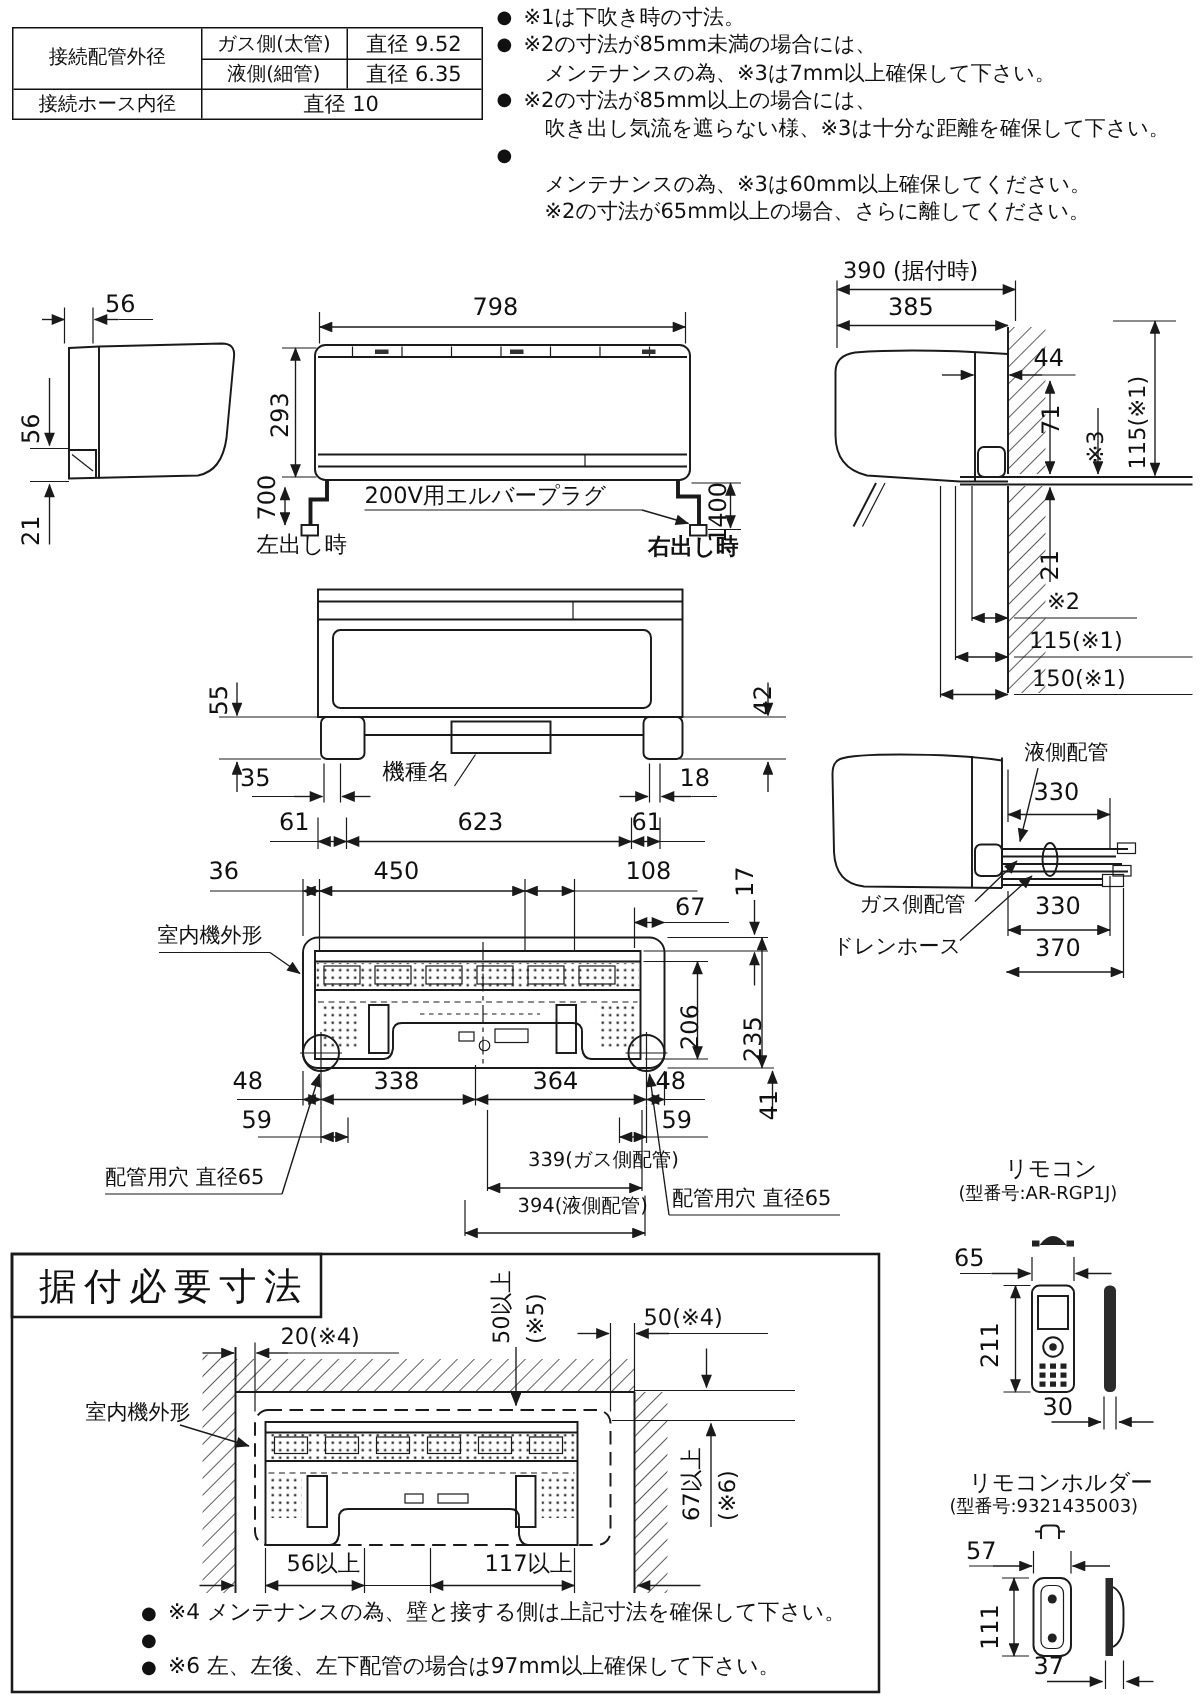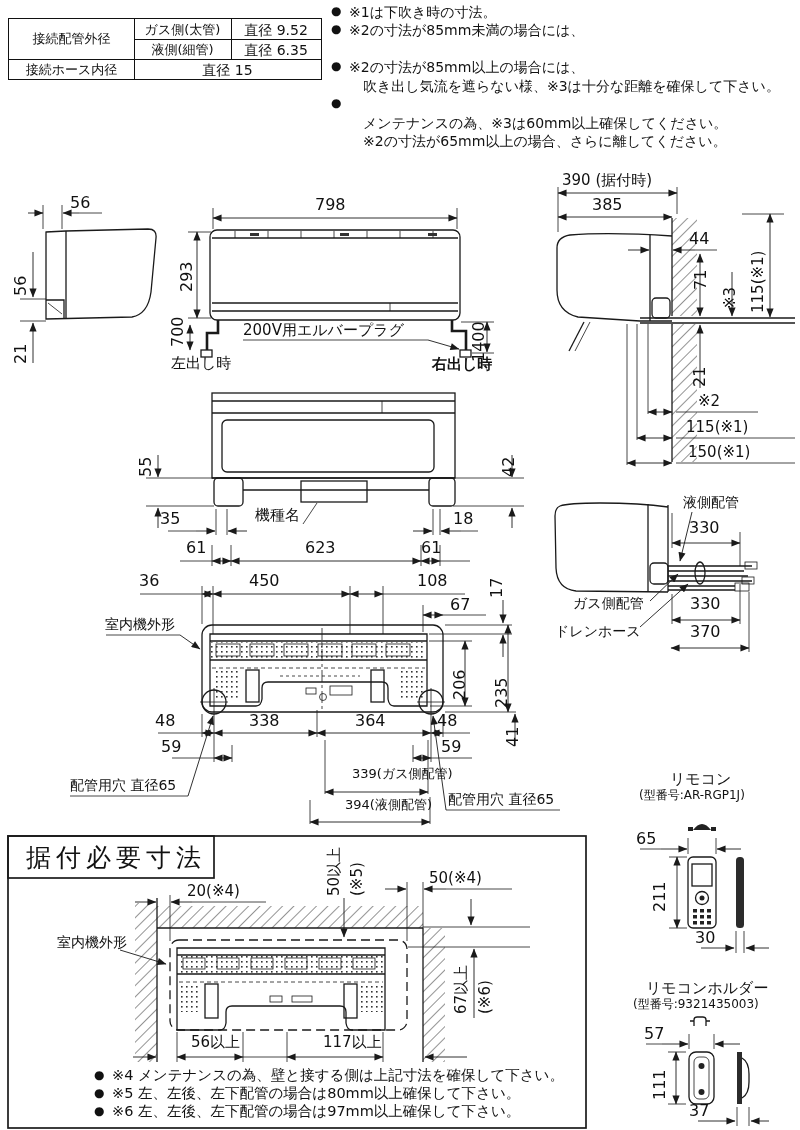--- a/index.html
+++ b/index.html
@@ -318,27 +318,28 @@
   <div class="bd" style="left:125px;top:0;width:1.2px;height:60px;"></div>
   <div class="bd" style="left:222px;top:0;width:1.2px;height:40px;"></div>
   <div class="bd" style="left:125px;top:20px;width:187px;height:1.2px;"></div>
   <div class="bd" style="left:0;top:40px;width:312px;height:1.2px;"></div>
   <div class="c" style="left:0;top:13px;width:125px;">接続配管外径</div>
   <div class="c" style="left:125px;top:4px;width:97px;">ガス側(太管)</div>
   <div class="c" style="left:222px;top:4px;width:90px;font-size:14px;">直径 9.52</div>
   <div class="c" style="left:125px;top:24px;width:97px;">液側(細管)</div>
   <div class="c" style="left:222px;top:24px;width:90px;font-size:14px;">直径 6.35</div>
   <div class="c" style="left:0;top:44px;width:125px;">接続ホース内径</div>
-  <div class="c" style="left:125px;top:44px;width:187px;font-size:14px;">直径 15</div>
+  <div class="c" style="left:125px;top:44px;width:187px;font-size:14px;">直径 10</div>
 </div>
 
 <div class="t s12" style="left:331px;top:5px;">●</div>
 <div class="t s14" style="left:349px;top:4px;">※1は下吹き時の寸法。</div>
 <div class="t s12" style="left:331px;top:23px;">●</div>
 <div class="t s14" style="left:349px;top:22px;">※2の寸法が85mm未満の場合には、</div>
+<div class="t s14" style="left:363px;top:41px;">メンテナンスの為、※3は7mm以上確保して下さい。</div>
 <div class="t s12" style="left:331px;top:60px;">●</div>
 <div class="t s14" style="left:349px;top:59px;">※2の寸法が85mm以上の場合には、</div>
 <div class="t s14" style="left:363px;top:78px;">吹き出し気流を遮らない様、※3は十分な距離を確保して下さい。</div>
 <div class="t s12" style="left:331px;top:97px;">●</div>
 <div class="t s14" style="left:363px;top:115px;">メンテナンスの為、※3は60mm以上確保してください。</div>
 <div class="t s14" style="left:363px;top:133px;">※2の寸法が65mm以上の場合、さらに離してください。</div>
 
 <div class="t s16" style="left:70px;top:194px;">56</div>
 <div class="t s16 v" style="left:12px;top:296px;">56</div>
 <div class="t s16 v" style="left:12px;top:364px;">21</div>
@@ -417,17 +418,16 @@
 <div class="t s15 v" style="left:349px;top:896px;">(※5)</div>
 <div class="t s15" style="left:429px;top:870px;">50(※4)</div>
 <div class="t s15 v" style="left:453px;top:1014px;">67以上</div>
 <div class="t s15 v" style="left:477px;top:1014px;">(※6)</div>
 <div class="t s15" style="left:191px;top:1034px;">56以上</div>
 <div class="t s15" style="left:323px;top:1034px;">117以上</div>
 
 <div class="t s12" style="left:94px;top:1069px;">●</div>
 <div class="t nb" style="left:112px;top:1067px;">※4 メンテナンスの為、壁と接する側は上記寸法を確保して下さい。</div>
 <div class="t s12" style="left:94px;top:1087px;">●</div>
-<div class="t nb" style="left:112px;top:1085px;">※5 左、左後、左下配管の場合は80mm以上確保して下さい。</div>
 <div class="t s12" style="left:94px;top:1105px;">●</div>
 <div class="t nb" style="left:112px;top:1103px;">※6 左、左後、左下配管の場合は97mm以上確保して下さい。</div>
 
 </div>
 
 </body></html>

